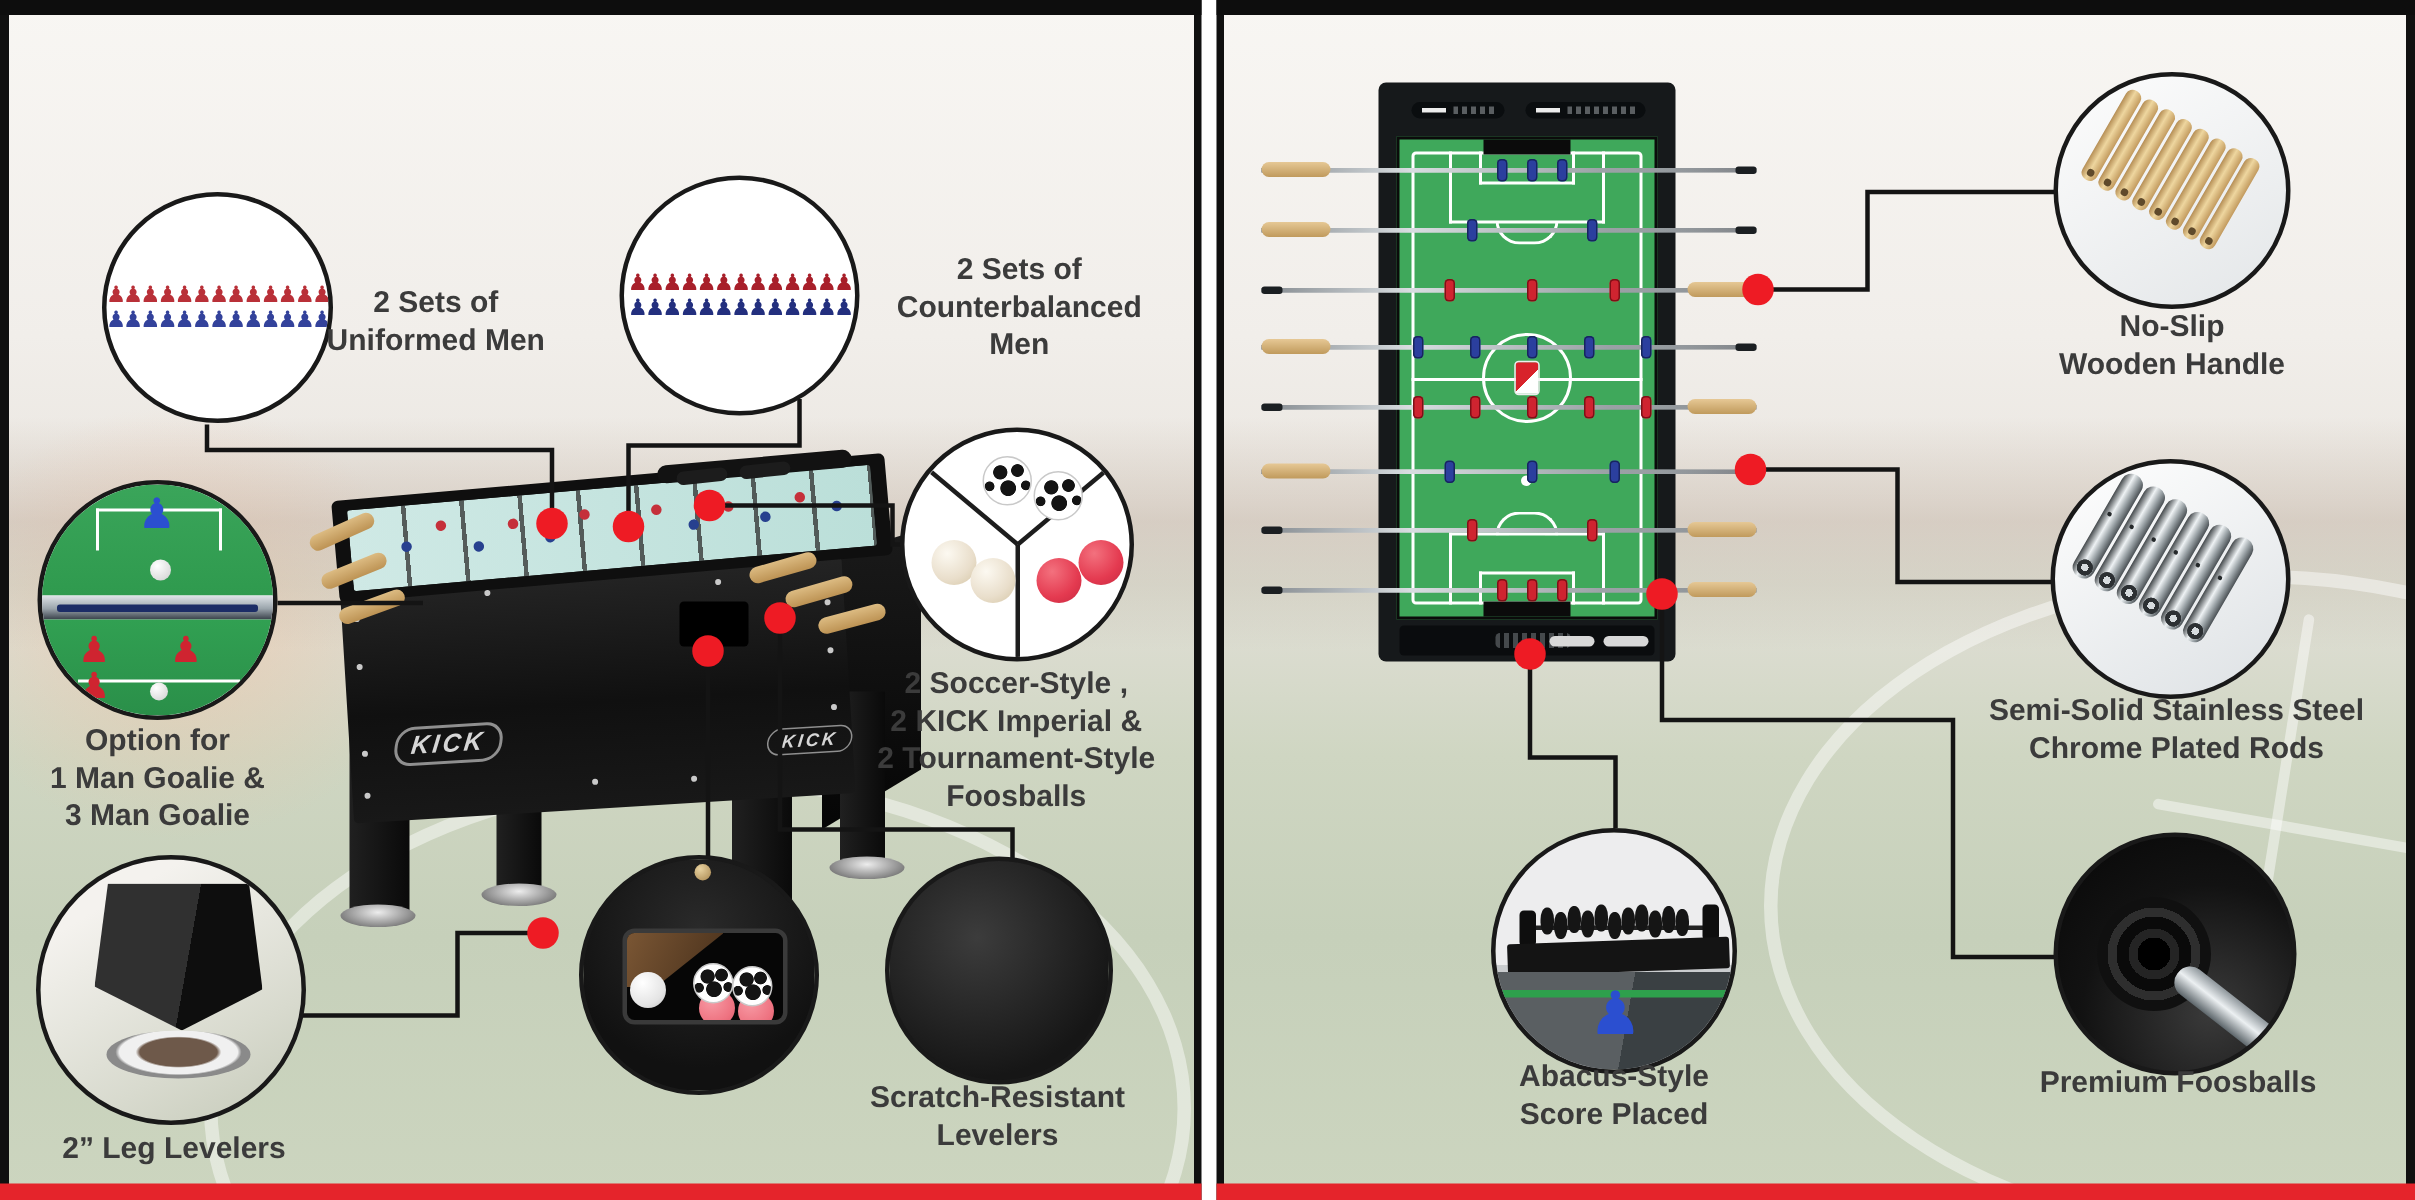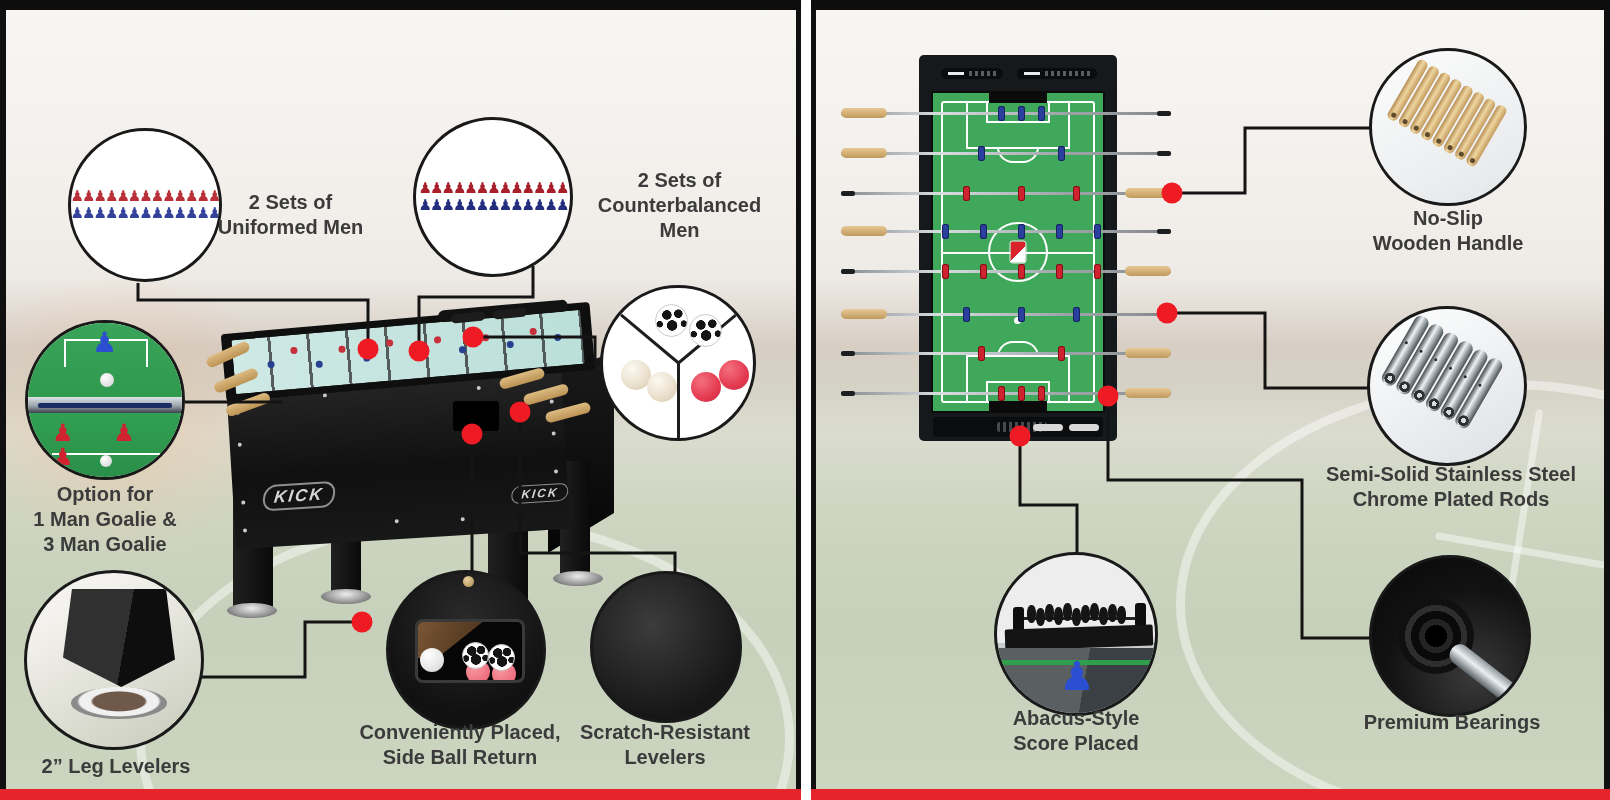--- a/index.html
+++ b/index.html
@@ -432,26 +432,28 @@
   <div class="dot" style="left:1020px;top:436px;"></div>
 
   <div class="lbl" style="left:198px;top:190px;width:185px;">2 Sets of
 Uniformed Men</div>
   <div class="lbl" style="left:587px;top:168px;width:185px;">2 Sets of
 Counterbalanced
 Men</div>
   <div class="lbl" style="left:10px;top:482px;width:190px;">Option for
 1 Man Goalie &amp;
 3 Man Goalie</div>
+  <div class="lbl" style="left:565px;top:444px;width:225px;">2 Soccer-Style ,
+2 KICK Imperial &amp;
+2 Tournament-Style
+Foosballs</div>
   <div class="lbl" style="left:16px;top:754px;width:200px;">2” Leg Levelers</div>
-  <div class="lbl" style="left:350px;top:720px;width:220px;">Conveniently Placed,
-Side Ball Return</div>
   <div class="lbl" style="left:555px;top:720px;width:220px;">Scratch-Resistant
 Levelers</div>
   <div class="lbl" style="left:1338px;top:206px;width:220px;">No-Slip
 Wooden Handle</div>
   <div class="lbl" style="left:1290px;top:462px;width:322px;">Semi-Solid Stainless Steel
 Chrome Plated Rods</div>
-  <div class="lbl" style="left:1330px;top:710px;width:244px;">Premium Bearings</div>
+  <div class="lbl" style="left:1330px;top:710px;width:244px;">Premium Foosballs</div>
   <div class="lbl" style="left:966px;top:706px;width:220px;">Abacus-Style
 Score Placed</div>
 
 </div>
 
 </body></html>

